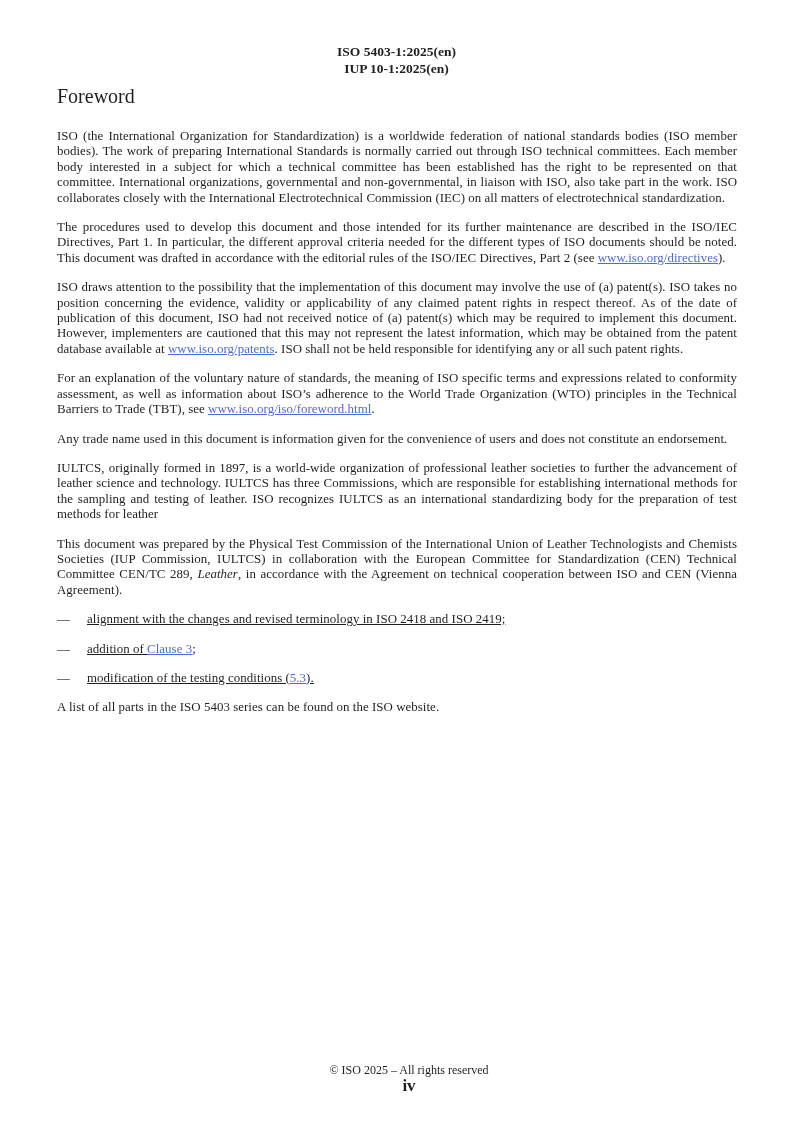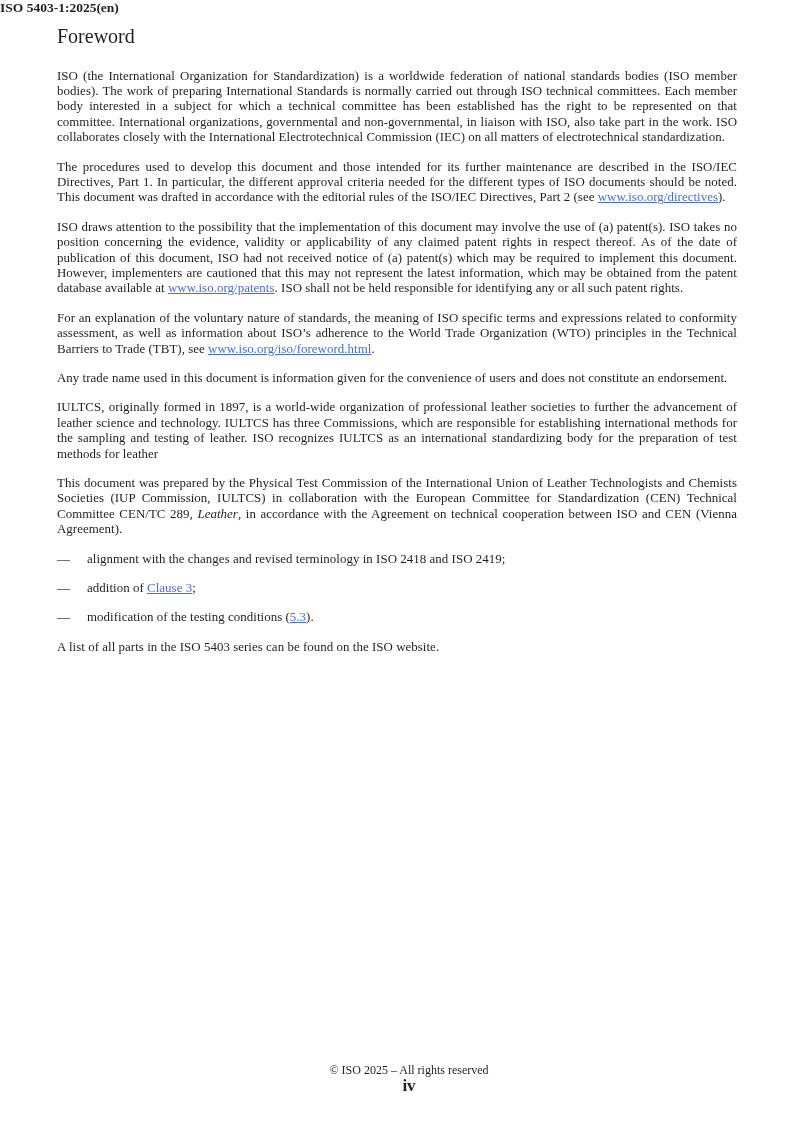--- a/index.html
+++ b/index.html
@@ -6,21 +6,22 @@
   body {
     width: 793px;
     height: 1122px;
     background: #ffffff;
     color: #1f1f1f;
     font-family: "Liberation Serif", "DejaVu Serif", serif;
     position: relative;
     overflow: hidden;
   }
   .doc-header {
-    text-align: left;
+    padding-top: 44px;
+    text-align: center;
     font-weight: 700;
     font-size: 13.5px;
     line-height: 16.5px;
   }
   .content {
     margin: 0 56px 0 57px;
   }
   .title {
     font-size: 20px;
     font-weight: 400;
@@ -41,20 +42,21 @@
     letter-spacing: 0.05px;
     margin: 0 0 14px 0;
   }
   .list-item .dash {
     flex: 0 0 30px;
     width: 30px;
   }
   .list-item .li-body {
     flex: 1;
     text-align: justify;
+    text-decoration: underline;
   }
   a.link {
     color: var(--link-color, #4a6bdb);
     text-decoration: underline;
     cursor: pointer;
   }
   em { font-style: italic; }
   .doc-footer {
     position: absolute;
     top: 1063px;
@@ -70,20 +72,21 @@
     font-weight: bold;
   }
 </style>
 </head>
 <body>
 
 <div class="page">
 
   <header class="doc-header">
     <div>ISO 5403-1:2025(en)</div>
+    <div>IUP 10-1:2025(en)</div>
   </header>
 
   <main class="content">
     <h1 class="title">Foreword</h1>
     <div>
         <p class="para">ISO (the International Organization for Standardization) is a worldwide federation of national standards bodies (ISO member bodies). The work of preparing International Standards is normally carried out through ISO technical committees. Each member body interested in a subject for which a technical committee has been established has the right to be represented on that committee. International organizations, governmental and non-governmental, in liaison with ISO, also take part in the work. ISO collaborates closely with the International Electrotechnical Commission (IEC) on all matters of electrotechnical standardization.</p>
         <p class="para">The procedures used to develop this document and those intended for its further maintenance are described in the ISO/IEC Directives, Part 1. In particular, the different approval criteria needed for the different types of ISO documents should be noted. This document was drafted in accordance with the editorial rules of the ISO/IEC Directives, Part 2 (see <a class="link">www.iso.org/directives</a>).</p>
         <p class="para">ISO draws attention to the possibility that the implementation of this document may involve the use of (a) patent(s). ISO takes no position concerning the evidence, validity or applicability of any claimed patent rights in respect thereof. As of the date of publication of this document, ISO had not received notice of (a) patent(s) which may be required to implement this document. However, implementers are cautioned that this may not represent the latest information, which may be obtained from the patent database available at <a class="link">www.iso.org/patents</a>. ISO shall not be held responsible for identifying any or all such patent rights.</p>
         <p class="para">For an explanation of the voluntary nature of standards, the meaning of ISO specific terms and expressions related to conformity assessment, as well as information about ISO’s adherence to the World Trade Organization (WTO) principles in the Technical Barriers to Trade (TBT), see <a class="link">www.iso.org/iso/foreword.html</a>.</p>
         <p class="para">Any trade name used in this document is information given for the convenience of users and does not constitute an endorsement.</p>

